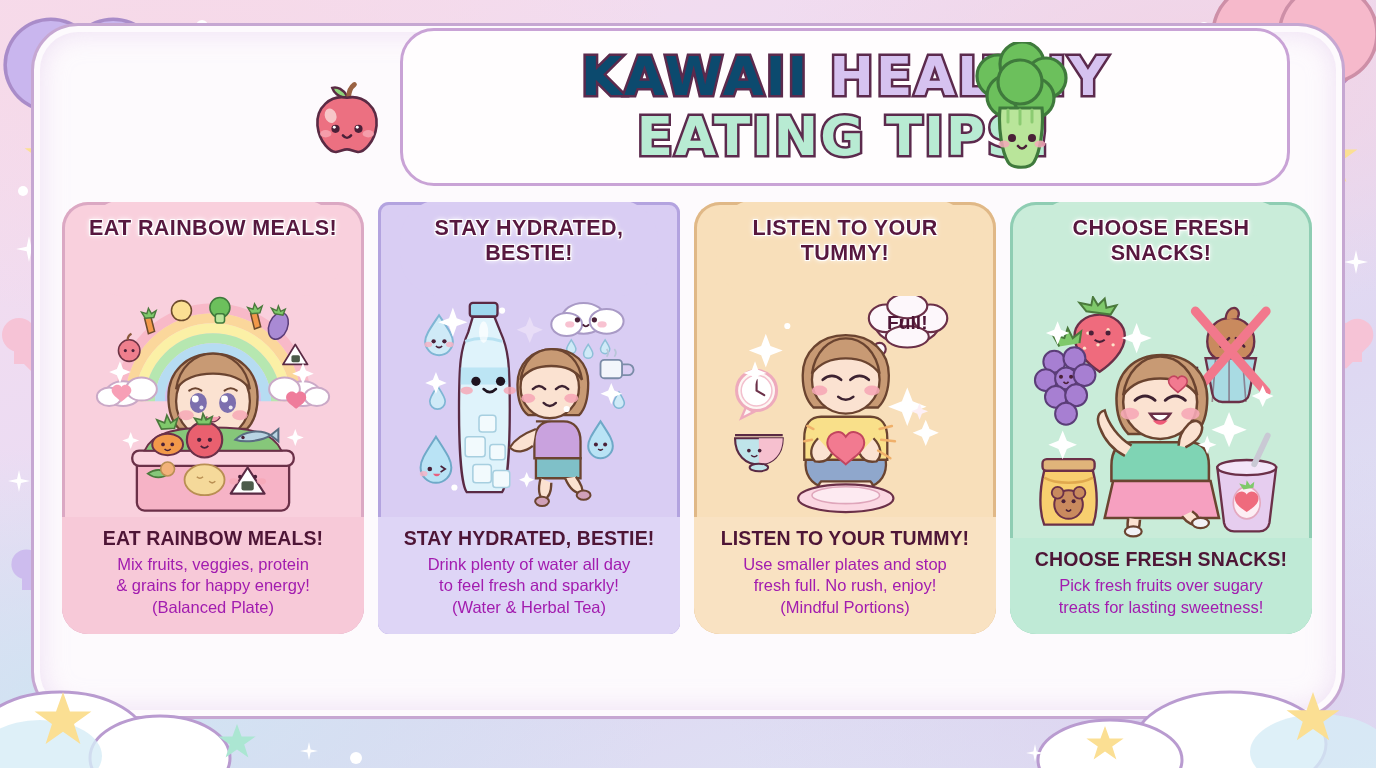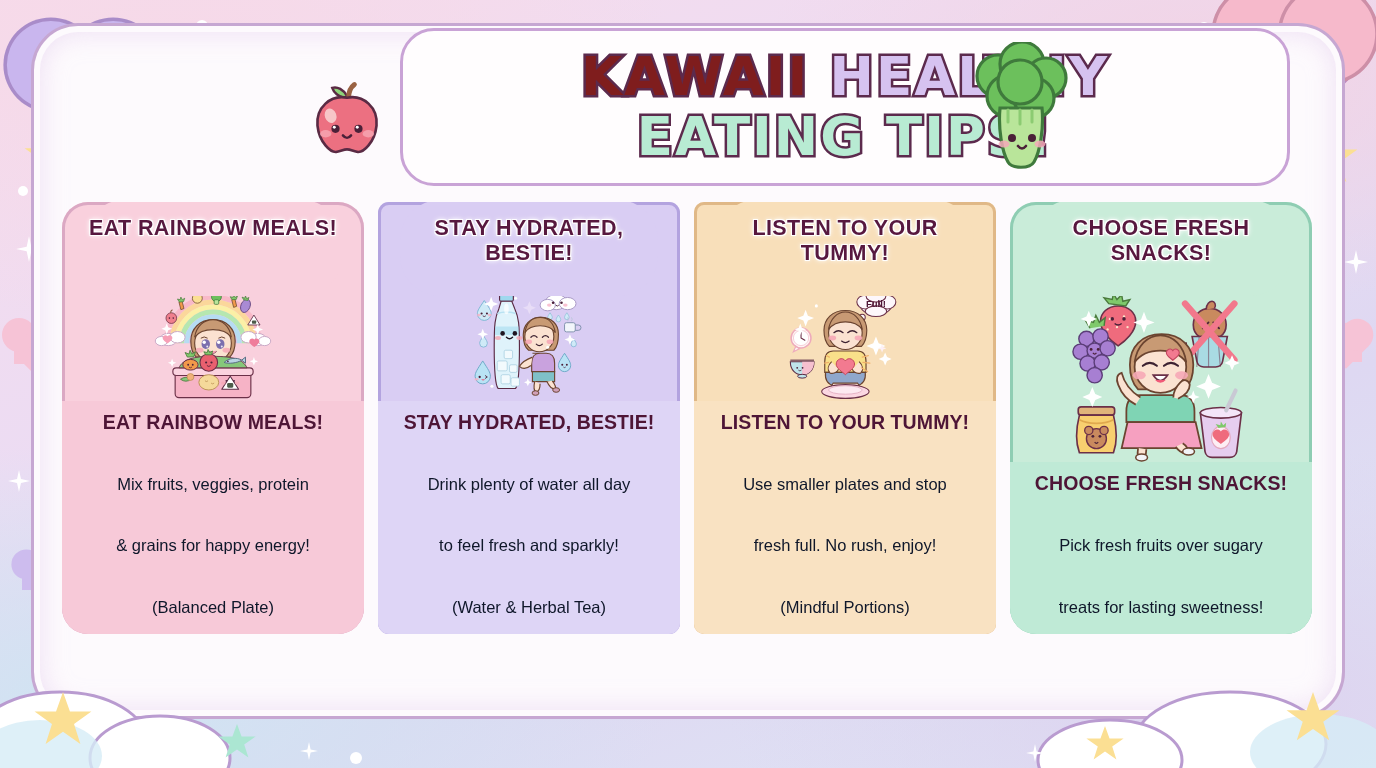--- a/index.html
+++ b/index.html
@@ -75,21 +75,21 @@
   }
   .title-line{
     font-weight:bold; letter-spacing:2px; line-height:1.02;
     -webkit-text-stroke:5px #5c2a4d;
     paint-order: stroke fill;
     white-space:nowrap;
     font-family:"DejaVu Sans", sans-serif;
   }
   .tl1 { font-size:53px; }
   .tl2 { font-size:53px; margin-top:6px; }
-  .w-kawaii  { color:#7f1d1d; }
+  .w-kawaii  { color:#0c4a6e; }
   .w-healthy { color:#d6c2f0; }
   .w-eating  { color:#b8ebd3; }
 
   
   .apple{ position:absolute; left:305px; top:78px; width:84px; height:82px; z-index:8; }
   .broccoli{ position:absolute; left:960px; top:42px; width:120px; height:135px; z-index:8; }
 
   
   .cards{ position:absolute; left:62px; top:202px; width:1254px; height:506px; display:flex; gap:14px; z-index:5;}
   .card{
@@ -105,28 +105,28 @@
   .card .head h2{
     font-size:21.5px; font-weight:bold; letter-spacing:.4px; line-height:1.16;
     color:#57183f; text-align:center; max-width:250px;
     text-shadow: 0 0 4px #fff, 0 0 6px #fff, 1px 1px 0 #fff, -1px -1px 0 #fff, 1px -1px 0 #fff, -1px 1px 0 #fff;
   }
   .card .scene{ position:relative; flex:1; }
   .card .foot{
     position:relative; padding:10px 12px 16px; text-align:center;
   }
   .foot .f-title{ font-size:19.5px; font-weight:bold; color:#4e1536; letter-spacing:.1px; margin-bottom:4px; }
-  .foot .f-body{ font-size:16.5px; color:#0f172a; line-height:1.30;margin-top:40px; }
+  .foot .f-body{ font-size:16.5px; color:#a21caf; line-height:1.30; }
 
   
   .c1{ background:#f9d0dd; box-shadow: inset 0 0 0 3px #dba8c3; }
   .c1 .foot{ background:#f7c9d8; }
   .c2{ background:#d9cdf3; box-shadow: inset 0 0 0 3px #b3a3df; border-radius: 11px; }
   .c2 .foot{ background:#ded5f6; }
-  .c3{ background:#f8dfba; box-shadow: inset 0 0 0 3px #e0b887; border-radius: 10px; }
+  .c3{ background:#f8dfba; box-shadow: inset 0 0 0 3px #e0b887; }
   .c3 .foot{ background:#f9e2c2; }
   .c4{ background:#c9ecd9; box-shadow: inset 0 0 0 3px #8fcdb3; }
   .c4 .foot{ background:#bfead6; }
 
   
   .card .tab{
     position:absolute; left:22px; top:-2px; width:258px; height:96px;
     border-radius:40px; z-index:1;
   }
   .c1 .tab{ background:#f9d0dd; }

